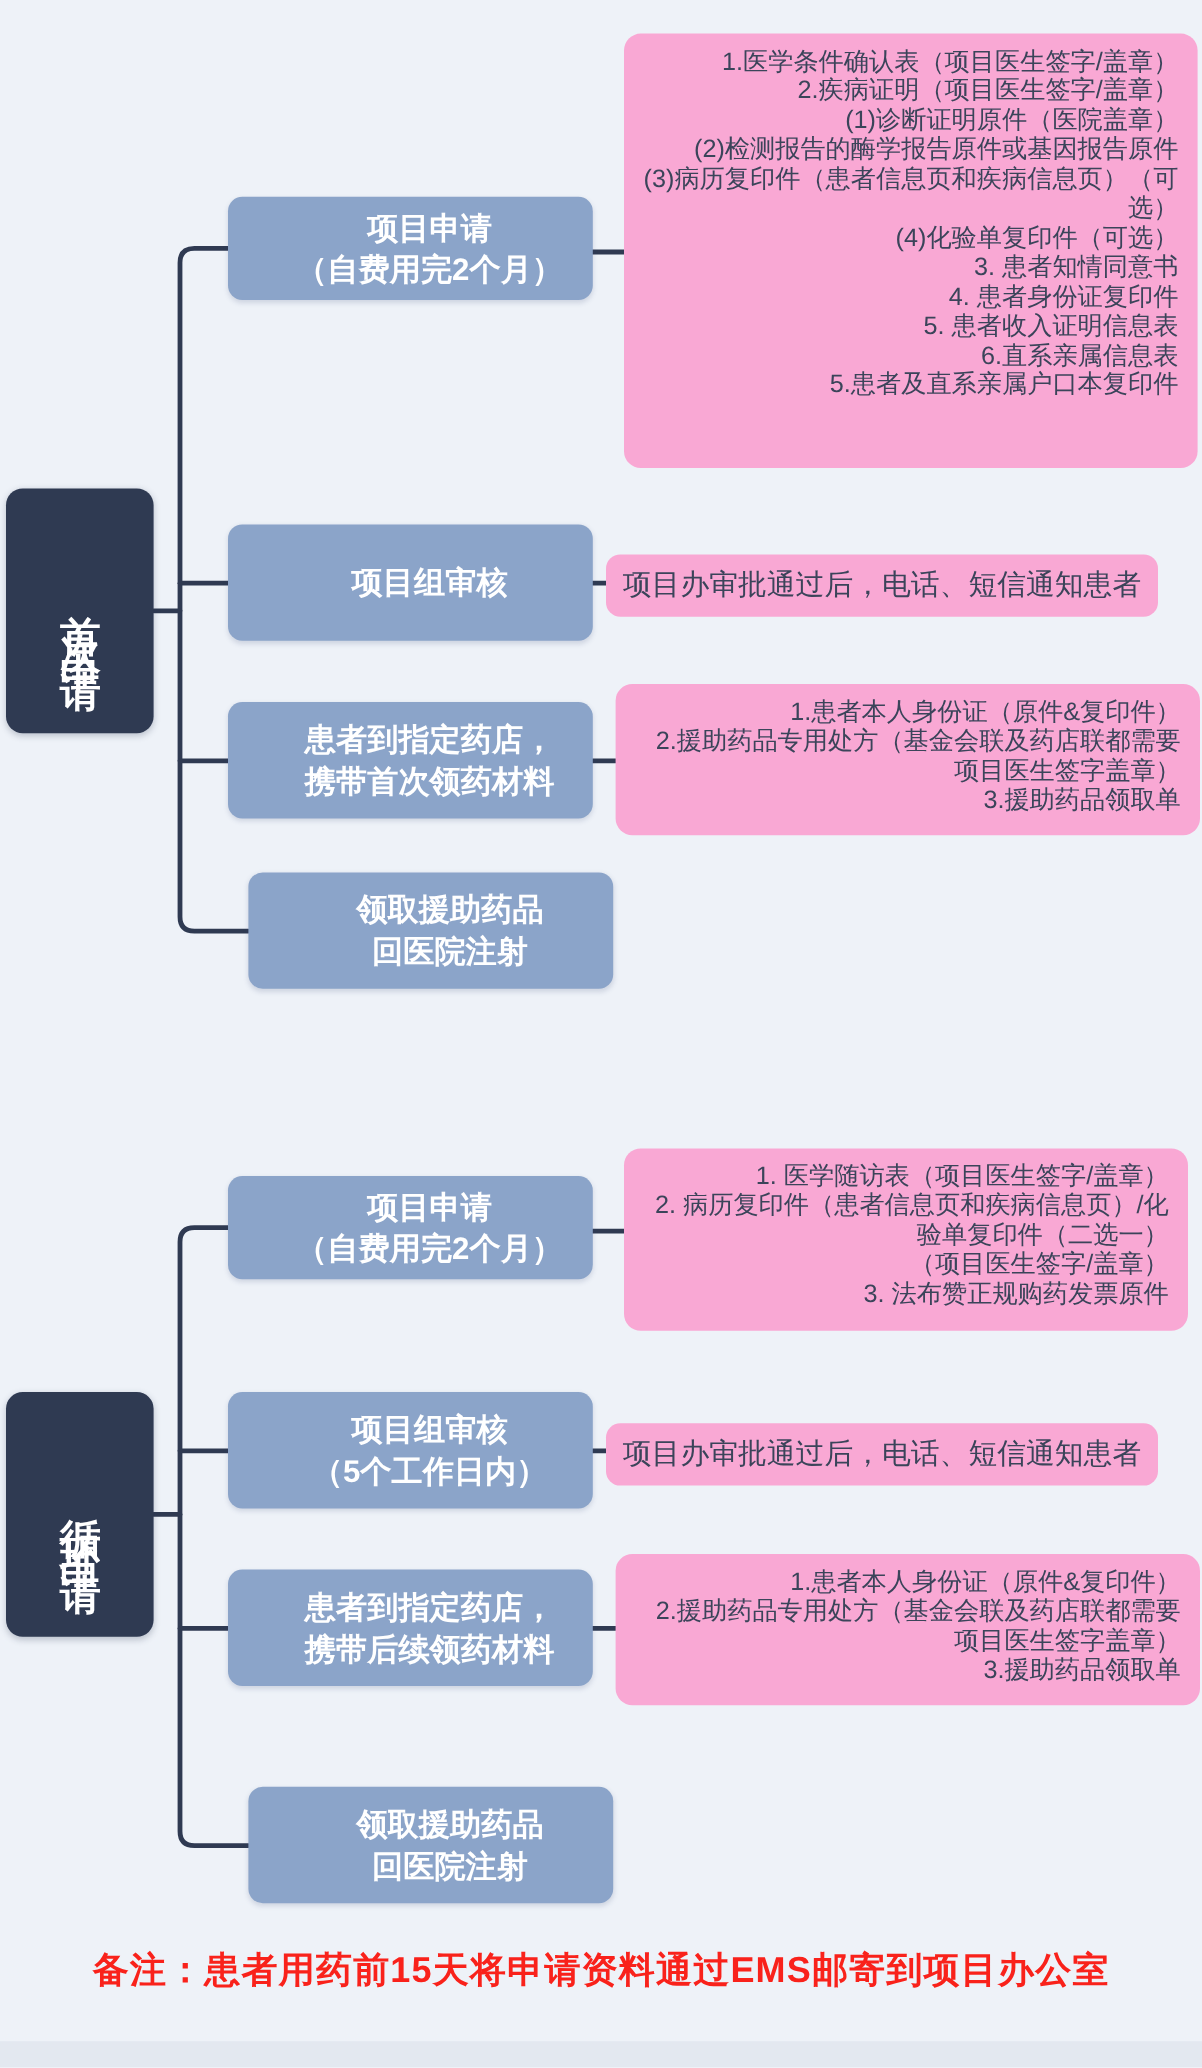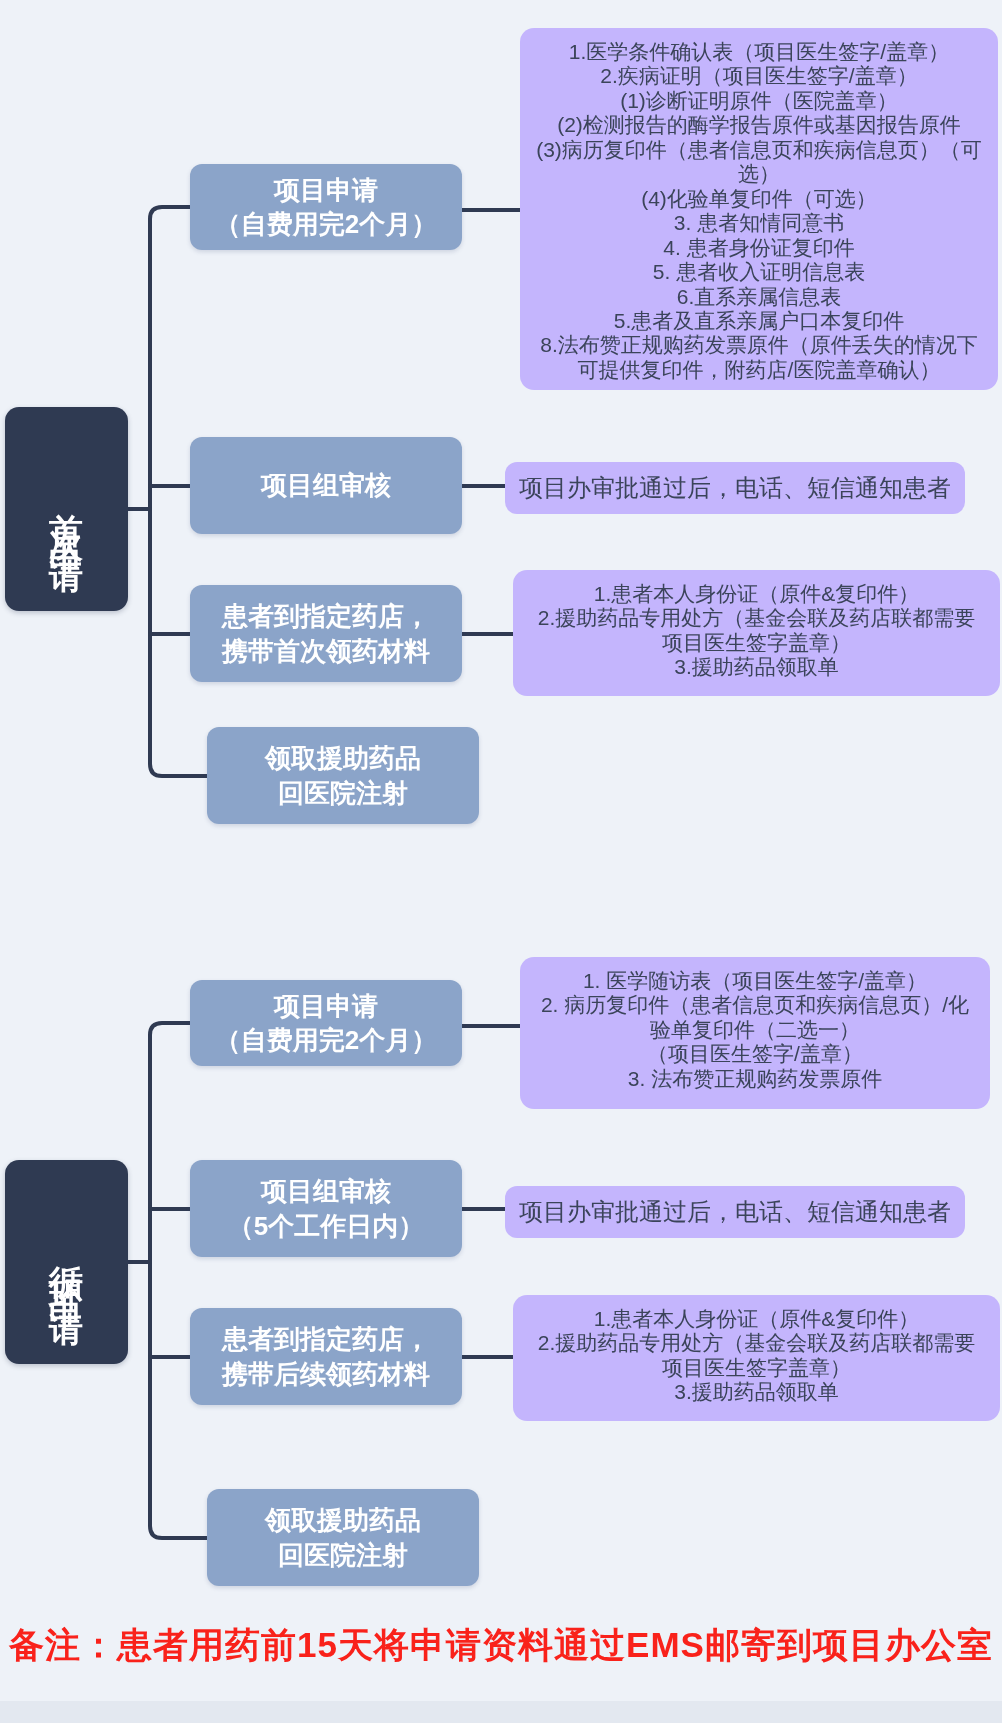--- a/index.html
+++ b/index.html
@@ -45,47 +45,48 @@
     color:#ffffff;
     display:flex;
     flex-direction:column;
     align-items:center;
     justify-content:center;
     text-align:center;
     font-size:26px;
     font-weight:bold;
     line-height:1.32;
     box-shadow:0 2px 4px rgba(60,80,120,0.18);
+    padding-left:32px;
   }
   .detail-box{
     position:absolute;
-    background:#c4b5fd;
+    background:#f9a8d4;
     border-radius:14px;
     color:#3b445a;
     font-size:21px;
     line-height:1.165;
     padding:12px 16px;
     box-sizing:border-box;
     word-break:break-all;
-    text-align:center;
+    text-align:right;
   }
   .detail-box.pill{
     border-radius:12px;
     white-space:nowrap;
     width:auto;
     padding:12px 14px;
     font-size:24px;
   }
   .detail-item{margin:0;padding:0;}
   .note{
     position:absolute;
     left:0;
     width:1002px;
     text-align:center;
-    font-size:35px;
+    font-size:30px;
     font-weight:bold;
     color:#f9221b;
     letter-spacing:1px;
   }
   .footer-strip{
     position:absolute;
     left:0;
     bottom:0;
     width:1002px;
     height:22px;
@@ -132,21 +133,20 @@
     <div class="detail-item">2.疾病证明（项目医生签字/盖章）</div>
     <div class="detail-item">(1)诊断证明原件（医院盖章）</div>
     <div class="detail-item">(2)检测报告的酶学报告原件或基因报告原件</div>
     <div class="detail-item">(3)病历复印件（患者信息页和疾病信息页）（可选）</div>
     <div class="detail-item">(4)化验单复印件（可选）</div>
     <div class="detail-item">3. 患者知情同意书</div>
     <div class="detail-item">4. 患者身份证复印件</div>
     <div class="detail-item">5. 患者收入证明信息表</div>
     <div class="detail-item">6.直系亲属信息表</div>
     <div class="detail-item">5.患者及直系亲属户口本复印件</div>
-    <div class="detail-item">8.法布赞正规购药发票原件（原件丢失的情况下可提供复印件，附药店/医院盖章确认）</div>
   </div>
 
   <div class="step-box" style="left:190px;top:437px;width:272px;height:97px;">
     <div>项目组审核</div>
   </div>
 
   <div class="detail-box pill" style="left:505px;top:462px;">
     <div class="detail-item">项目办审批通过后，电话、短信通知患者</div>
   </div>
 

